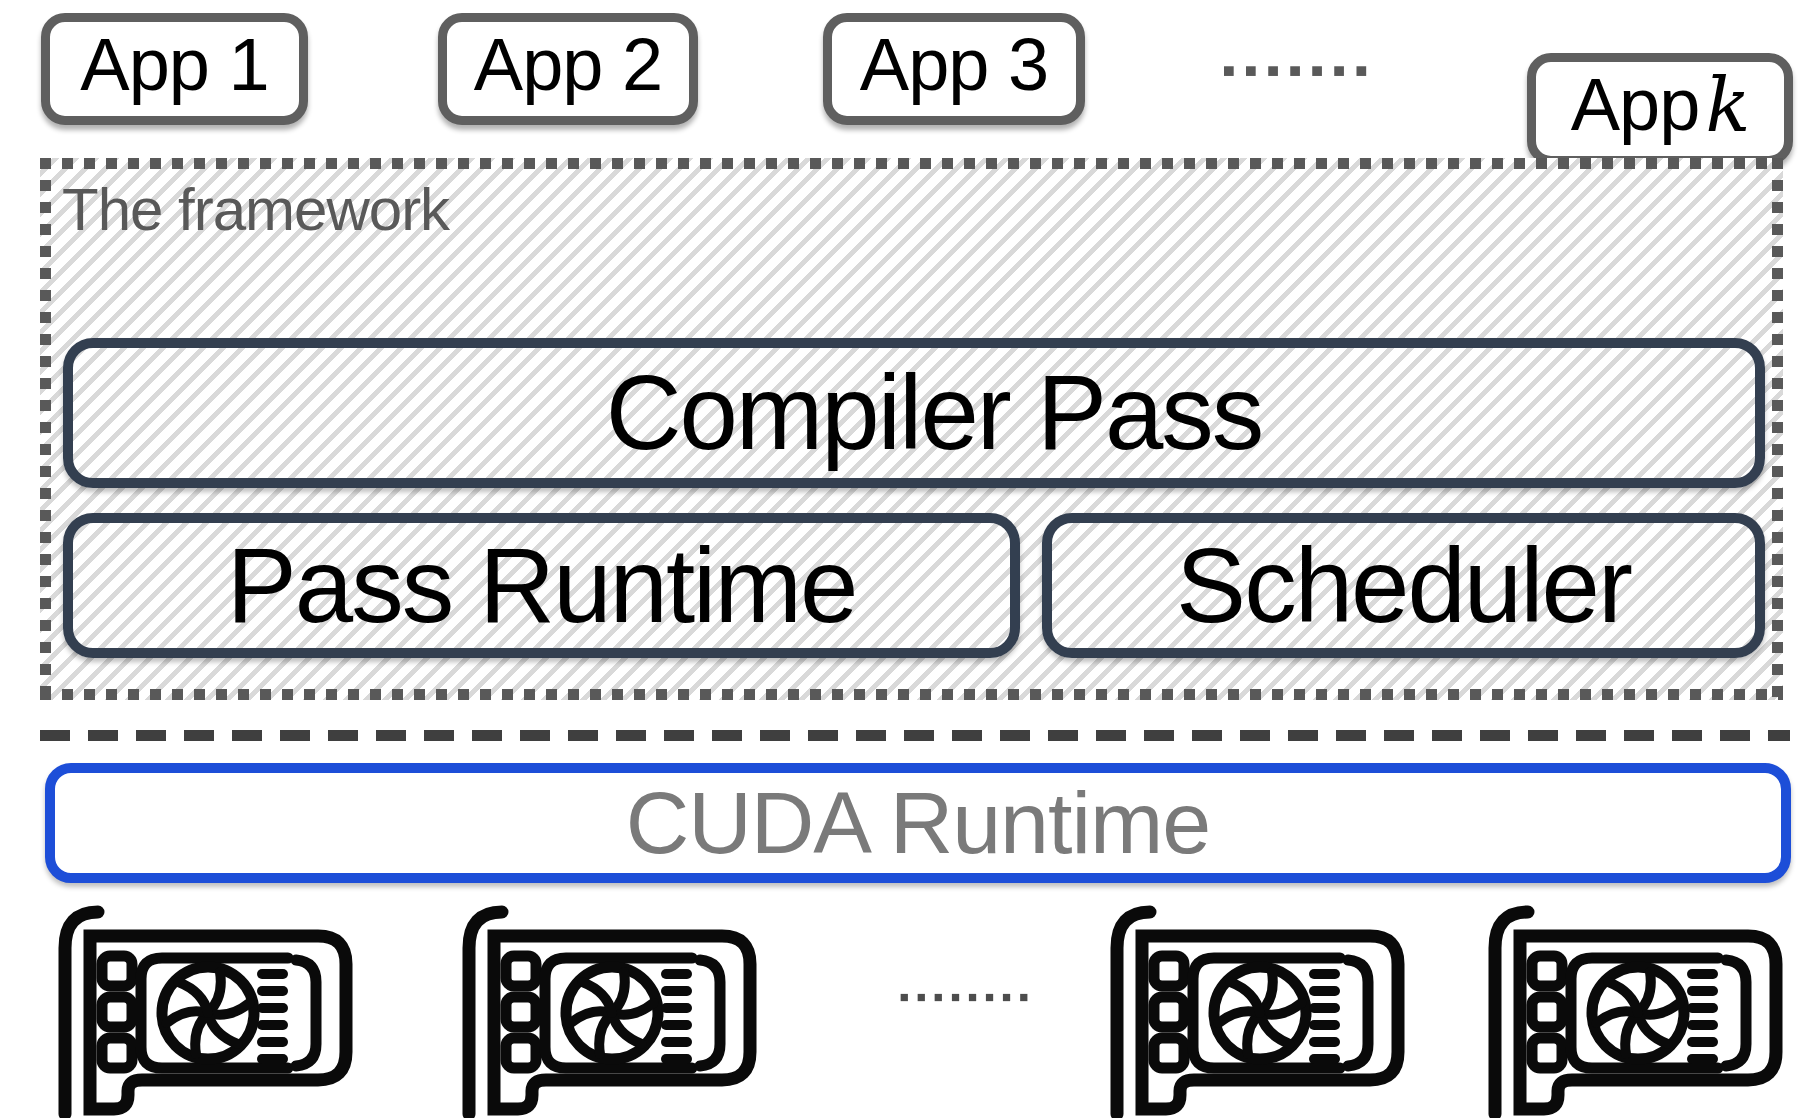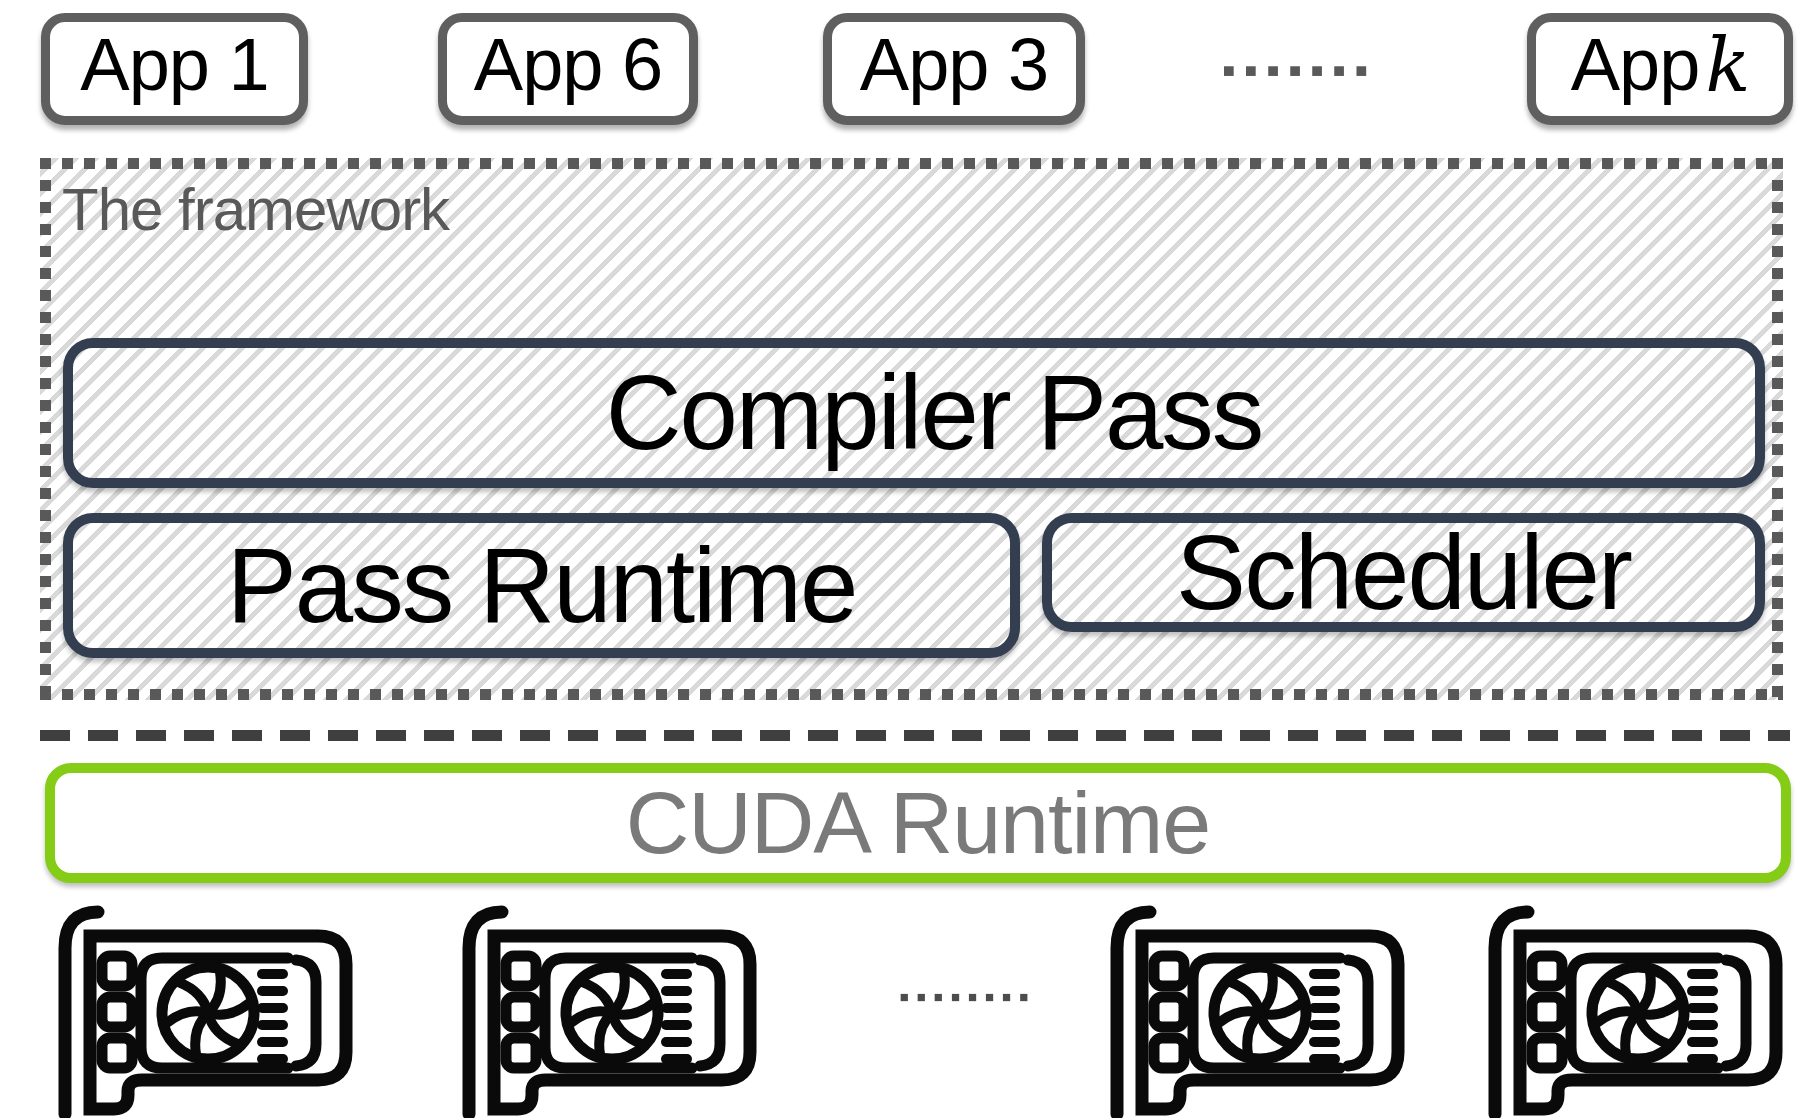--- a/index.html
+++ b/index.html
@@ -39,54 +39,54 @@
     color:#595959;letter-spacing:-1px;
   }
   .inner-box{
     position:absolute;box-sizing:border-box;border:10px solid #333f50;border-radius:30px;
     display:flex;align-items:center;justify-content:center;
     font-size:105px;color:#000;letter-spacing:-2px;
     box-shadow:0 4px 5px rgba(0,0,0,0.25);
   }
   .compiler{left:23px;top:180px;width:1702px;height:150px;padding-left:40px;}
   .lazy{left:23px;top:355px;width:957px;height:145px;}
-  .scheduler{left:1002px;top:355px;width:723px;height:119px;}
+  .scheduler{left:1002px;top:355px;width:723px;height:145px;}
   
   .separator{
     position:absolute;left:40px;top:730px;width:1750px;height:11px;
     background:repeating-linear-gradient(90deg,#3f3f3f 0 30px,transparent 30px 48px);
   }
   
   .cuda{
     position:absolute;left:45px;top:763px;width:1746px;height:120px;box-sizing:border-box;
-    border:10px solid #84cc16;border-radius:26px;background:#ffffff;
+    border:10px solid #1d4ed8;border-radius:26px;background:#ffffff;
     display:flex;align-items:center;justify-content:center;
     font-size:88px;color:#7a7a7a;letter-spacing:-1px;
     box-shadow:0 4px 5px rgba(0,0,0,0.25);
   }
   
   .gpu{position:absolute;top:898px;width:330px;height:220px;}
   .g1{left:38px;} .g2{left:442px;} .g3{left:1090px;} .g4{left:1468px;}
 </style>
 </head>
 <body>
 
 <div class="stage">
 
   <div class="app-box" style="left:41px;width:267px;">
     <span>App 1</span>
   </div>
   <div class="app-box" style="left:438px;width:260px;">
-    <span>App 6</span>
+    <span>App 2</span>
   </div>
   <div class="app-box" style="left:823px;width:262px;">
     <span>App 3</span>
   </div>
   <div class="dots top">■■■■■■■</div>
-  <div class="app-box" style="left:1527px;width:266px;">
+  <div class="app-box" style="left:1527px;width:266px;margin-top:40px;">
     <span>App</span>
     <i>k</i>
   </div>
 
   <div class="framework">
     <div class="framework-label">The framework</div>
     <div class="inner-box compiler">
       <span>Compiler Pass</span>
     </div>
     <div class="inner-box lazy">

